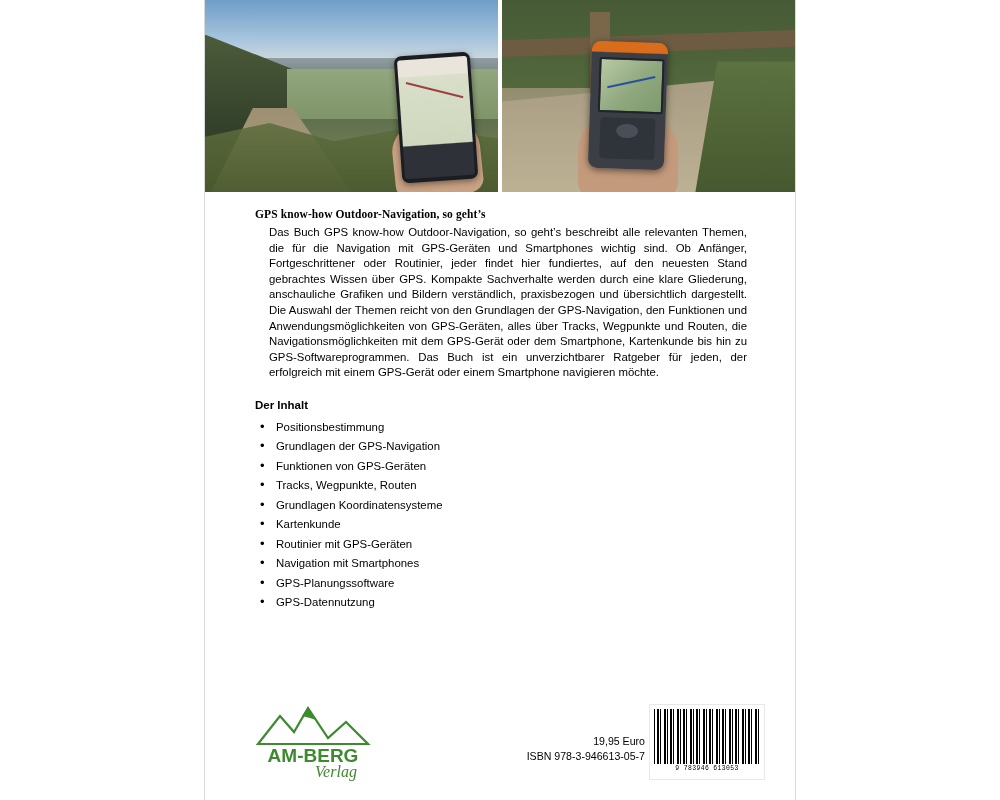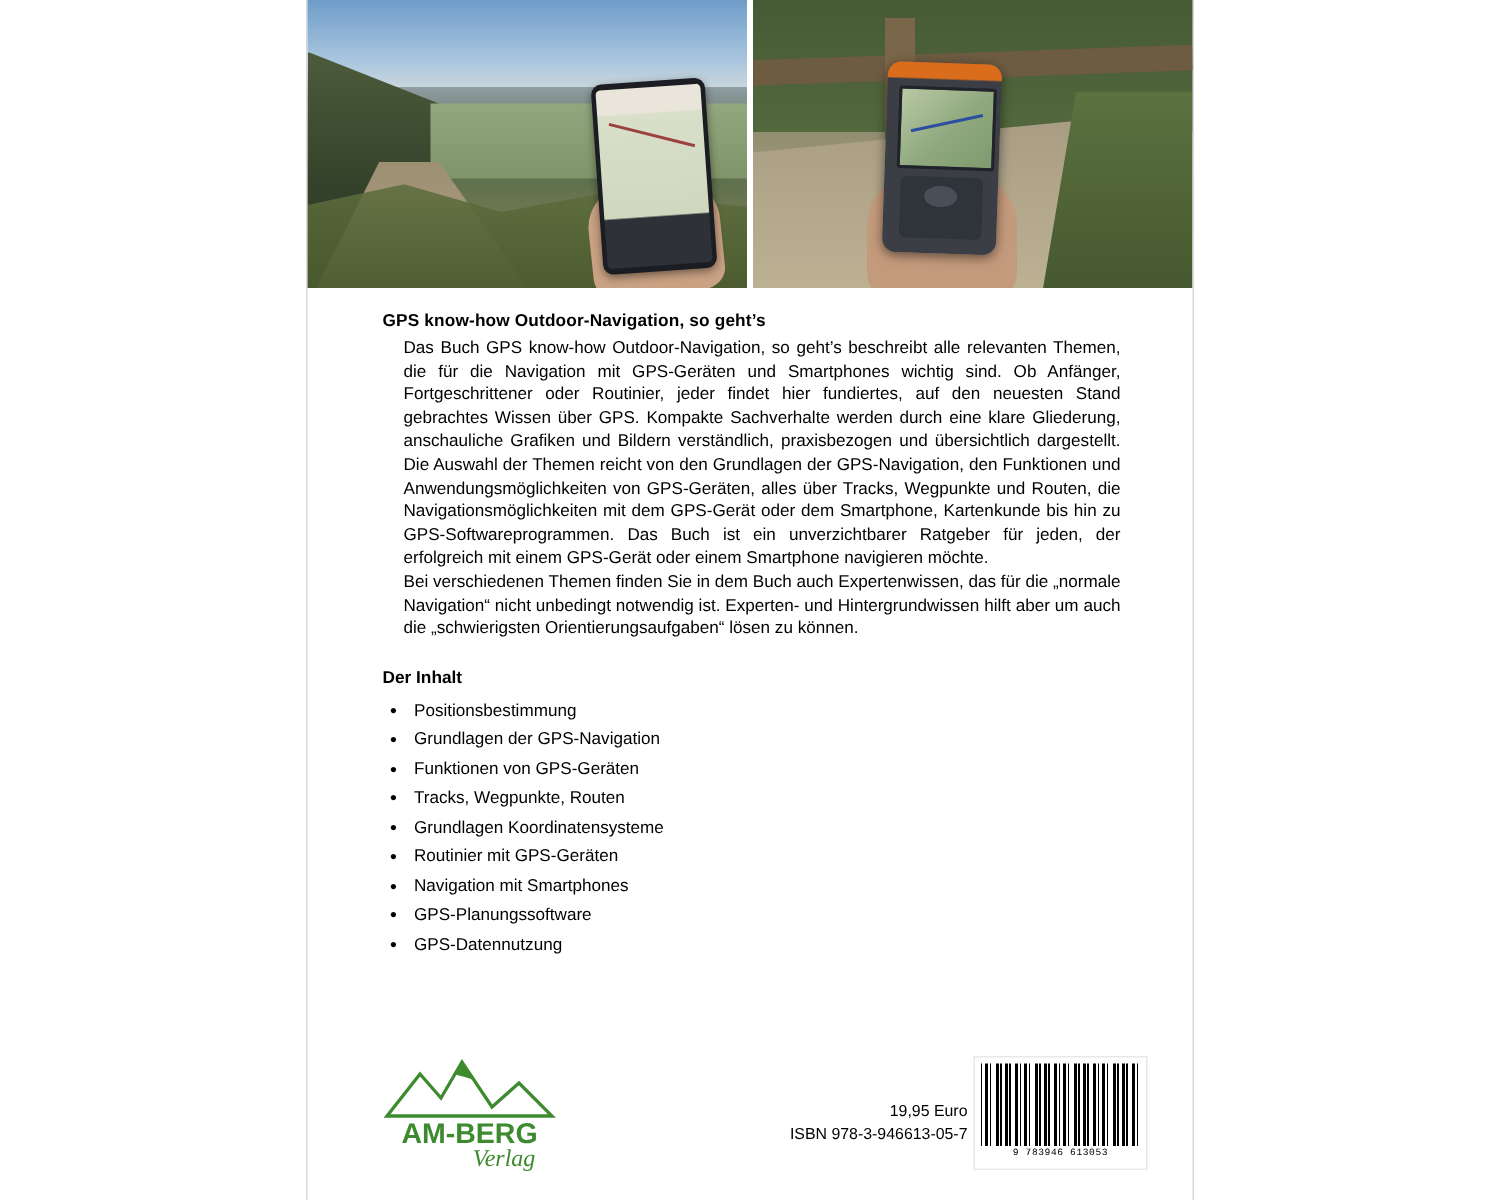--- a/index.html
+++ b/index.html
@@ -179,20 +179,21 @@
     position: absolute;
     left: 50px;
     top: 208px;
     width: 492px;
   }
   h1.blurb-title {
     font-size: 11.5px;
     font-weight: bold;
     margin: 0 0 5px 0;
     letter-spacing: .1px;
+    font-family: Liberation Serif, serif;
   }
   p.blurb {
     font-size: 11.4px;
     line-height: 15.6px;
     margin: 0 0 0 14px;
     text-align: justify;
     text-justify: inter-word;
     hyphens: manual;
   }
   p.blurb + p.blurb { margin-top: 0; }
@@ -307,29 +308,29 @@
       <div class="pr-device">
         <div class="pr-device-screen"></div>
         <div class="pr-keys"></div>
       </div>
     </div>
   </div>
 
   <div class="content">
     <h1 class="blurb-title">GPS know-how Outdoor-Navigation, so geht’s</h1>
     <p class="blurb">Das Buch GPS know-how Outdoor-Navigation, so geht’s beschreibt alle relevanten Themen, die für die Navigation mit GPS-Geräten und Smartphones wichtig sind. Ob Anfänger, Fortgeschrittener oder Routinier, jeder findet hier fundiertes, auf den neuesten Stand gebrachtes Wissen über GPS. Kompakte Sachverhalte werden durch eine klare Gliederung, anschauliche Grafiken und Bildern verständlich, praxisbezogen und übersichtlich dargestellt. Die Auswahl der Themen reicht von den Grundlagen der GPS-Navigation, den Funktionen und Anwendungsmöglichkeiten von GPS-Geräten, alles über Tracks, Wegpunkte und Routen, die Navigationsmöglichkeiten mit dem GPS-Gerät oder dem Smartphone, Kartenkunde bis hin zu GPS-Softwareprogrammen. Das Buch ist ein unverzichtbarer Ratgeber für jeden, der erfolgreich mit einem GPS-Gerät oder einem Smartphone navigieren möchte.</p>
-    <p class="blurb">Bei verschiedenen Themen finden Sie in dem Buch auch Expertenwissen, das für die „normale Navigation“ nicht unbedingt notwendig ist. Experten- und Hintergrundwissen hilft aber um auch die „schwierigsten Orientierungsaufgaben“ lösen zu können.</p>
 
     <h2 class="toc-title">Der Inhalt</h2>
     <ul class="toc">
       <li>Positionsbestimmung</li>
       <li>Grundlagen der GPS-Navigation</li>
       <li>Funktionen von GPS-Geräten</li>
       <li>Tracks, Wegpunkte, Routen</li>
       <li>Grundlagen Koordinatensysteme</li>
+      <li>Kartenkunde</li>
       <li>Routinier mit GPS-Geräten</li>
       <li>Navigation mit Smartphones</li>
       <li>GPS-Planungssoftware</li>
       <li>GPS-Datennutzung</li>
     </ul>
   </div>
 
   <div class="footer">
 
     <div class="logo">

